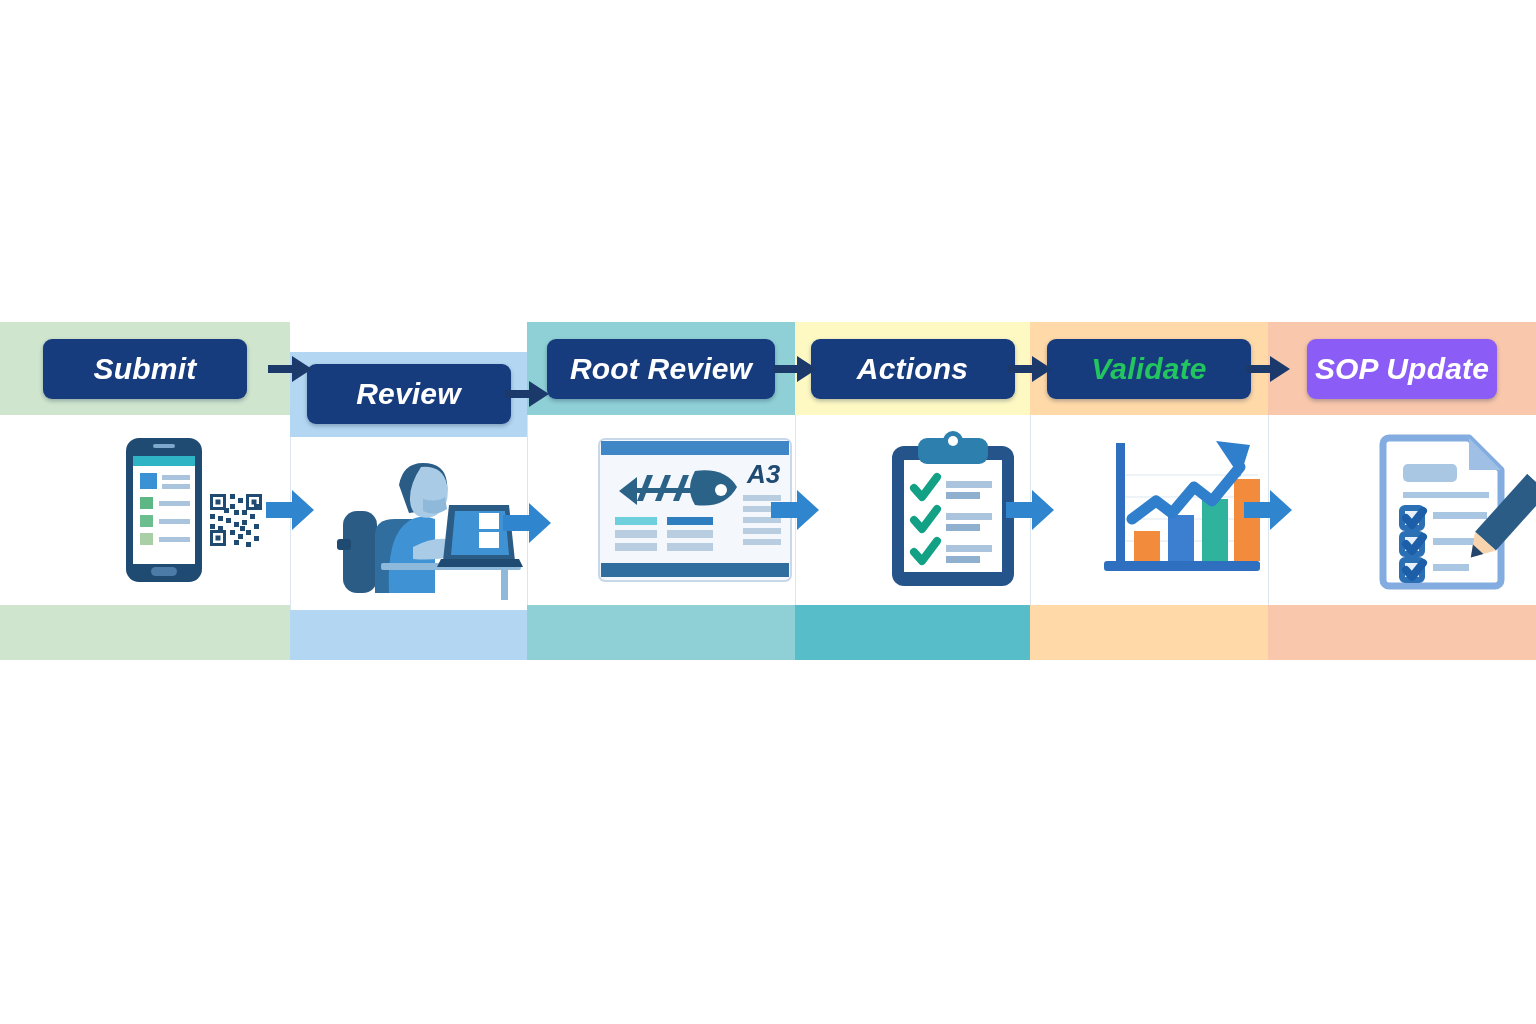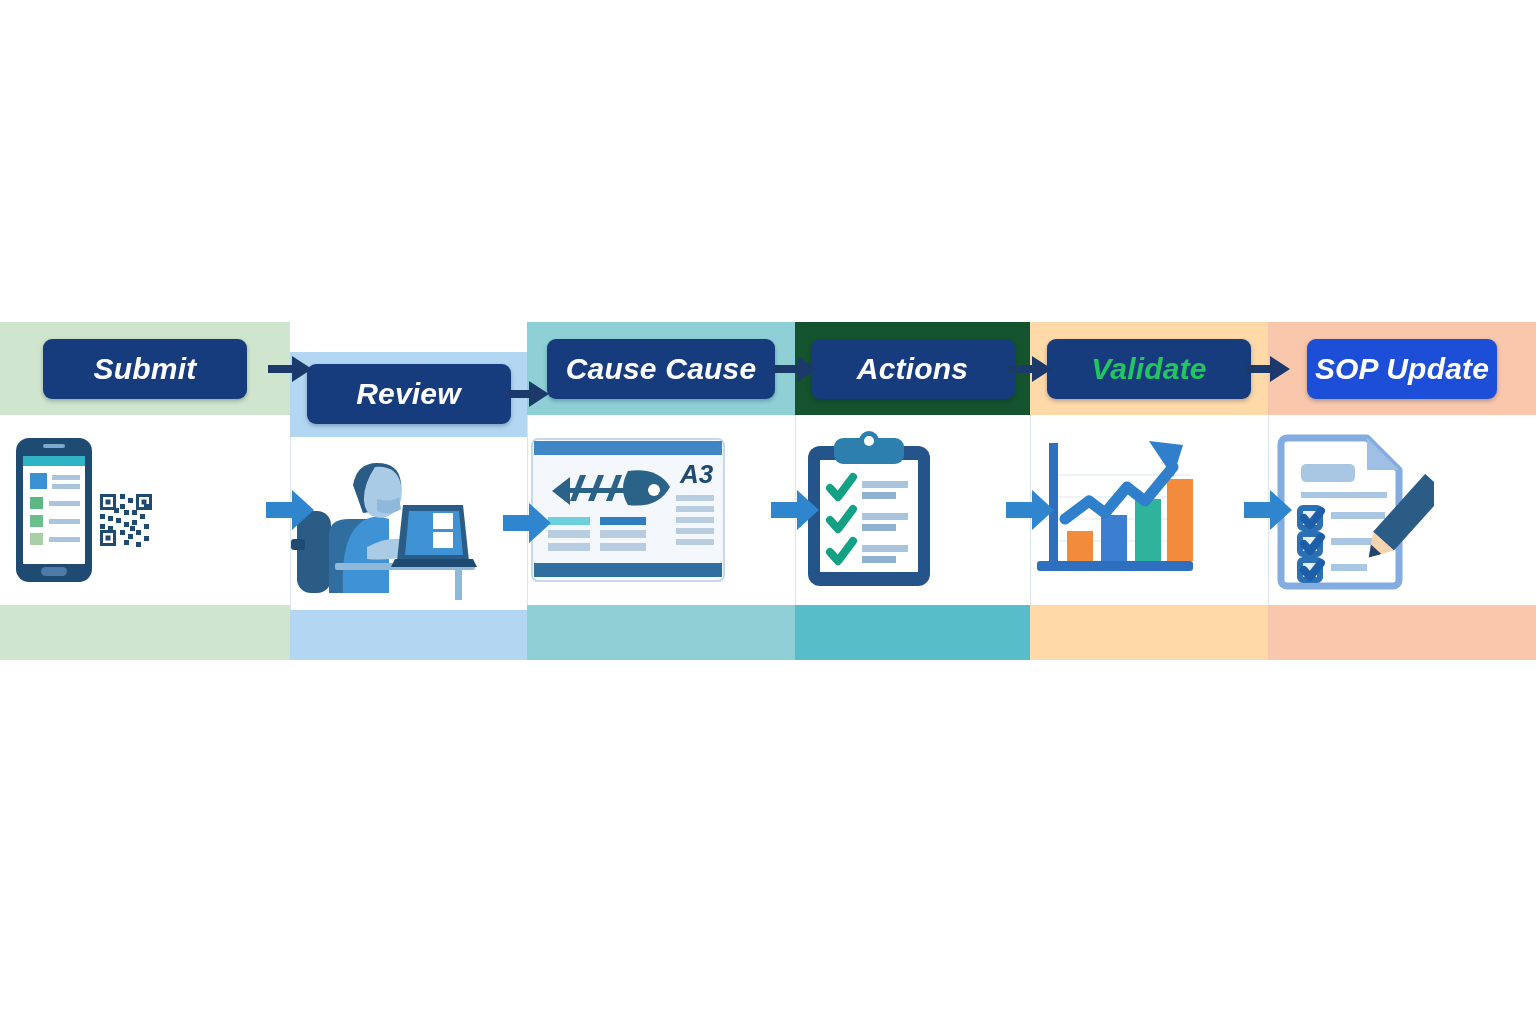--- a/index.html
+++ b/index.html
@@ -99,21 +99,21 @@
     transform: translateY(-50%);
     width: 48px;
     height: 40px;
     z-index: 4;
     pointer-events: none;
   }
 
   .icon-wrap {
     display: flex;
     align-items: center;
-    justify-content: flex-start;
+    justify-content: flex-end;
     width: 100%;
     height: 100%;
   }
   .icon-wrap svg { display: block; }
 </style>
 </head>
 <body>
 
 <div id="flow-strip">
   <div class="stage-column" style="width: 290px;">
@@ -217,21 +217,21 @@
     <span class="mid-arrow"><svg viewBox="0 0 48 40" width="48" height="40">
       <path d="M0 12 h26 v-12 l22 20 l-22 20 v-12 h-26 z" fill="#2f86ce"></path>
     </svg></span>
       </div>
     <div class="band-bottom" style="background: rgb(179, 215, 242);"></div>
   </div>
 
   <div class="stage-column" style="width: 268px;">
     <div class="band-top" style="background: rgb(143, 208, 214);">
       <div class="stage-pill" style="background: rgb(23, 60, 126); color: rgb(255, 255, 255); width: 228px;">
-        <span>Cause Cause</span>
+        <span>Root Review</span>
       </div>
     <span class="top-arrow"><svg viewBox="0 0 44 26" width="44" height="26">
       <path d="M0 9 h24 v-9 l20 13 l-20 13 v-9 h-24 z" fill="#1b3a6b"></path>
     </svg></span>
       </div>
     <div class="band-mid">
       <div class="icon-wrap">
 <svg width="200" height="150" viewBox="0 0 200 150">
   <rect x="4" y="4" width="192" height="142" rx="6" fill="#f4f7fb" stroke="#c9d8e8" stroke-width="2"></rect>
   <rect x="6" y="6" width="188" height="14" fill="#3f86c6"></rect>
@@ -260,21 +260,21 @@
 </svg>
         </div>
     <span class="mid-arrow"><svg viewBox="0 0 48 40" width="48" height="40">
       <path d="M0 12 h26 v-12 l22 20 l-22 20 v-12 h-26 z" fill="#2f86ce"></path>
     </svg></span>
       </div>
     <div class="band-bottom" style="background: rgb(143, 208, 214);"></div>
   </div>
 
   <div class="stage-column" style="width: 235px;">
-    <div class="band-top" style="background: #14532d;">
+    <div class="band-top" style="background: #fef9c3;">
       <div class="stage-pill" style="background: rgb(23, 60, 126); color: rgb(255, 255, 255); width: 204px;">
         <span>Actions</span>
       </div>
     <span class="top-arrow"><svg viewBox="0 0 44 26" width="44" height="26">
       <path d="M0 9 h24 v-9 l20 13 l-20 13 v-9 h-24 z" fill="#1b3a6b"></path>
     </svg></span>
       </div>
     <div class="band-mid">
       <div class="icon-wrap">
 <svg width="150" height="160" viewBox="0 0 150 160">
@@ -333,21 +333,21 @@
         </div>
     <span class="mid-arrow"><svg viewBox="0 0 48 40" width="48" height="40">
       <path d="M0 12 h26 v-12 l22 20 l-22 20 v-12 h-26 z" fill="#2f86ce"></path>
     </svg></span>
       </div>
     <div class="band-bottom" style="background: rgb(255, 217, 168);"></div>
   </div>
 
   <div class="stage-column" style="width: 268px;">
     <div class="band-top" style="background: rgb(249, 199, 171);">
-      <div class="stage-pill" style="background: #1d4ed8; color: rgb(255, 255, 255); width: 190px;">
+      <div class="stage-pill" style="background: #8b5cf6; color: rgb(255, 255, 255); width: 190px;">
         <span>SOP Update</span>
       </div>
     </div>
     <div class="band-mid">
       <div class="icon-wrap">
 <svg width="165" height="165" viewBox="0 0 165 165">
   <path d="M18 10 h80 l32 32 v110 a6 6 0 0 1 -6 6 h-106 a6 6 0 0 1 -6 -6 v-136 a6 6 0 0 1 6 -6 z" fill="#ffffff" stroke="#83ace0" stroke-width="7" stroke-linejoin="round"></path>
   <path d="M98 10 l32 32 h-32 z" fill="#9fc0e4"></path>
   <rect x="32" y="36" width="54" height="18" rx="5" fill="#a9c6e3"></rect>
   <rect x="32" y="64" width="86" height="6" fill="#a9c6e3"></rect>

